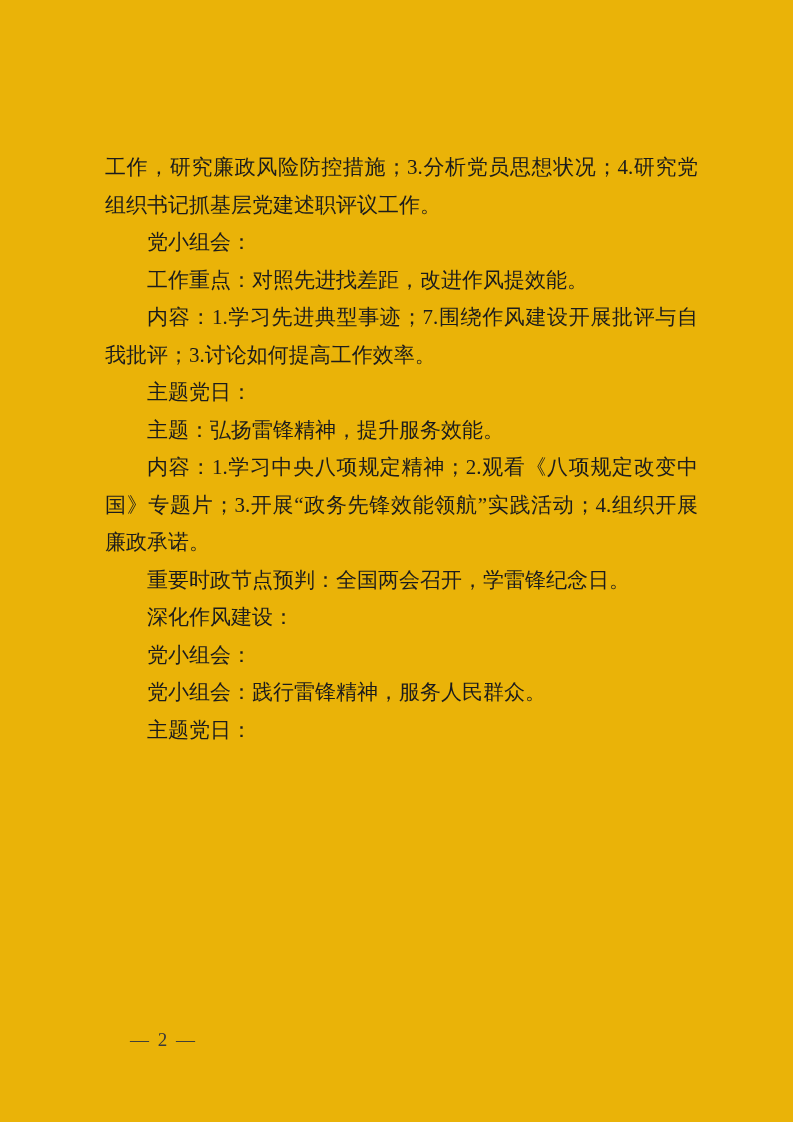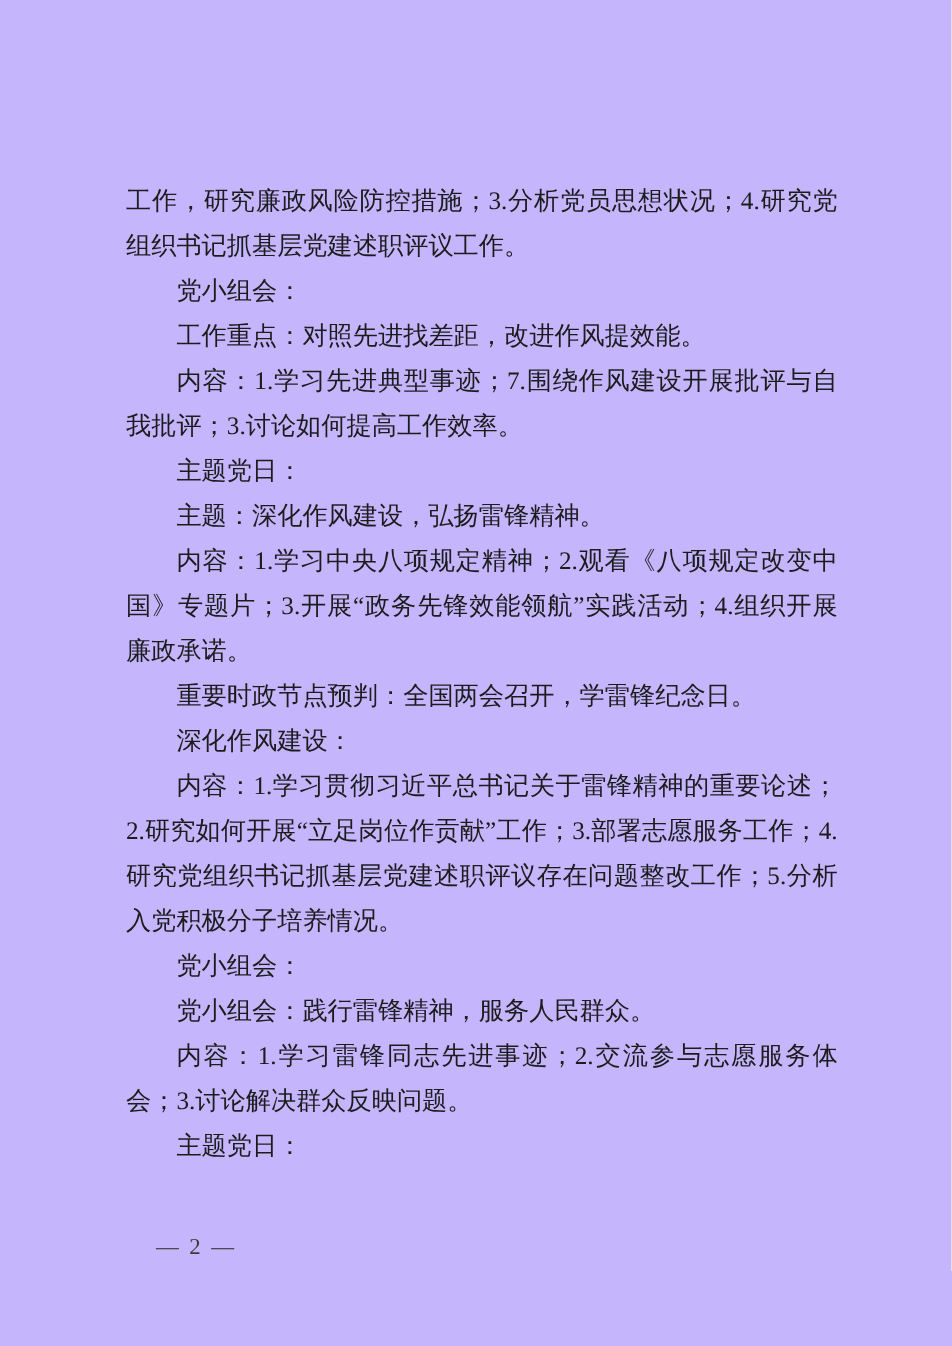--- a/index.html
+++ b/index.html
@@ -4,21 +4,21 @@
   <style>
     html, body {
       margin: 0;
       padding: 0;
       background: #ffffff;
     }
     .page {
       position: relative;
       width: 793px;
       height: 1122px;
-      background: #c4b5fd;
+      background: #eab308;
       overflow: hidden;
       font-family: "Liberation Serif", "DejaVu Serif", serif;
     }
     .doc-body {
       position: absolute;
       left: 105px;
       top: 149px;
       width: 593px;
       color: #1c1c1c;
       font-size: 21px;
@@ -48,24 +48,22 @@
 </head>
 <body>
 
 <div class="page">
   <div class="doc-body">
     <p class="no-indent">工作，研究廉政风险防控措施；3.分析党员思想状况；4.研究党组织书记抓基层党建述职评议工作。</p>
     <p>党小组会：</p>
     <p>工作重点：对照先进找差距，改进作风提效能。</p>
     <p>内容：1.学习先进典型事迹；7.围绕作风建设开展批评与自我批评；3.讨论如何提高工作效率。</p>
     <p>主题党日：</p>
-    <p>主题：深化作风建设，弘扬雷锋精神。</p>
+    <p>主题：弘扬雷锋精神，提升服务效能。</p>
     <p>内容：1.学习中央八项规定精神；2.观看《八项规定改变中国》专题片；3.开展“政务先锋效能领航”实践活动；4.组织开展廉政承诺。</p>
     <p>重要时政节点预判：全国两会召开，学雷锋纪念日。</p>
     <p>深化作风建设：</p>
-    <p>内容：1.学习贯彻习近平总书记关于雷锋精神的重要论述；2.研究如何开展“立足岗位作贡献”工作；3.部署志愿服务工作；4.研究党组织书记抓基层党建述职评议存在问题整改工作；5.分析入党积极分子培养情况。</p>
     <p>党小组会：</p>
     <p>党小组会：践行雷锋精神，服务人民群众。</p>
-    <p>内容：1.学习雷锋同志先进事迹；2.交流参与志愿服务体会；3.讨论解决群众反映问题。</p>
     <p>主题党日：</p>
   </div>
   <div class="page-footer">— 2 —</div>
 </div>
 
 </body></html>

